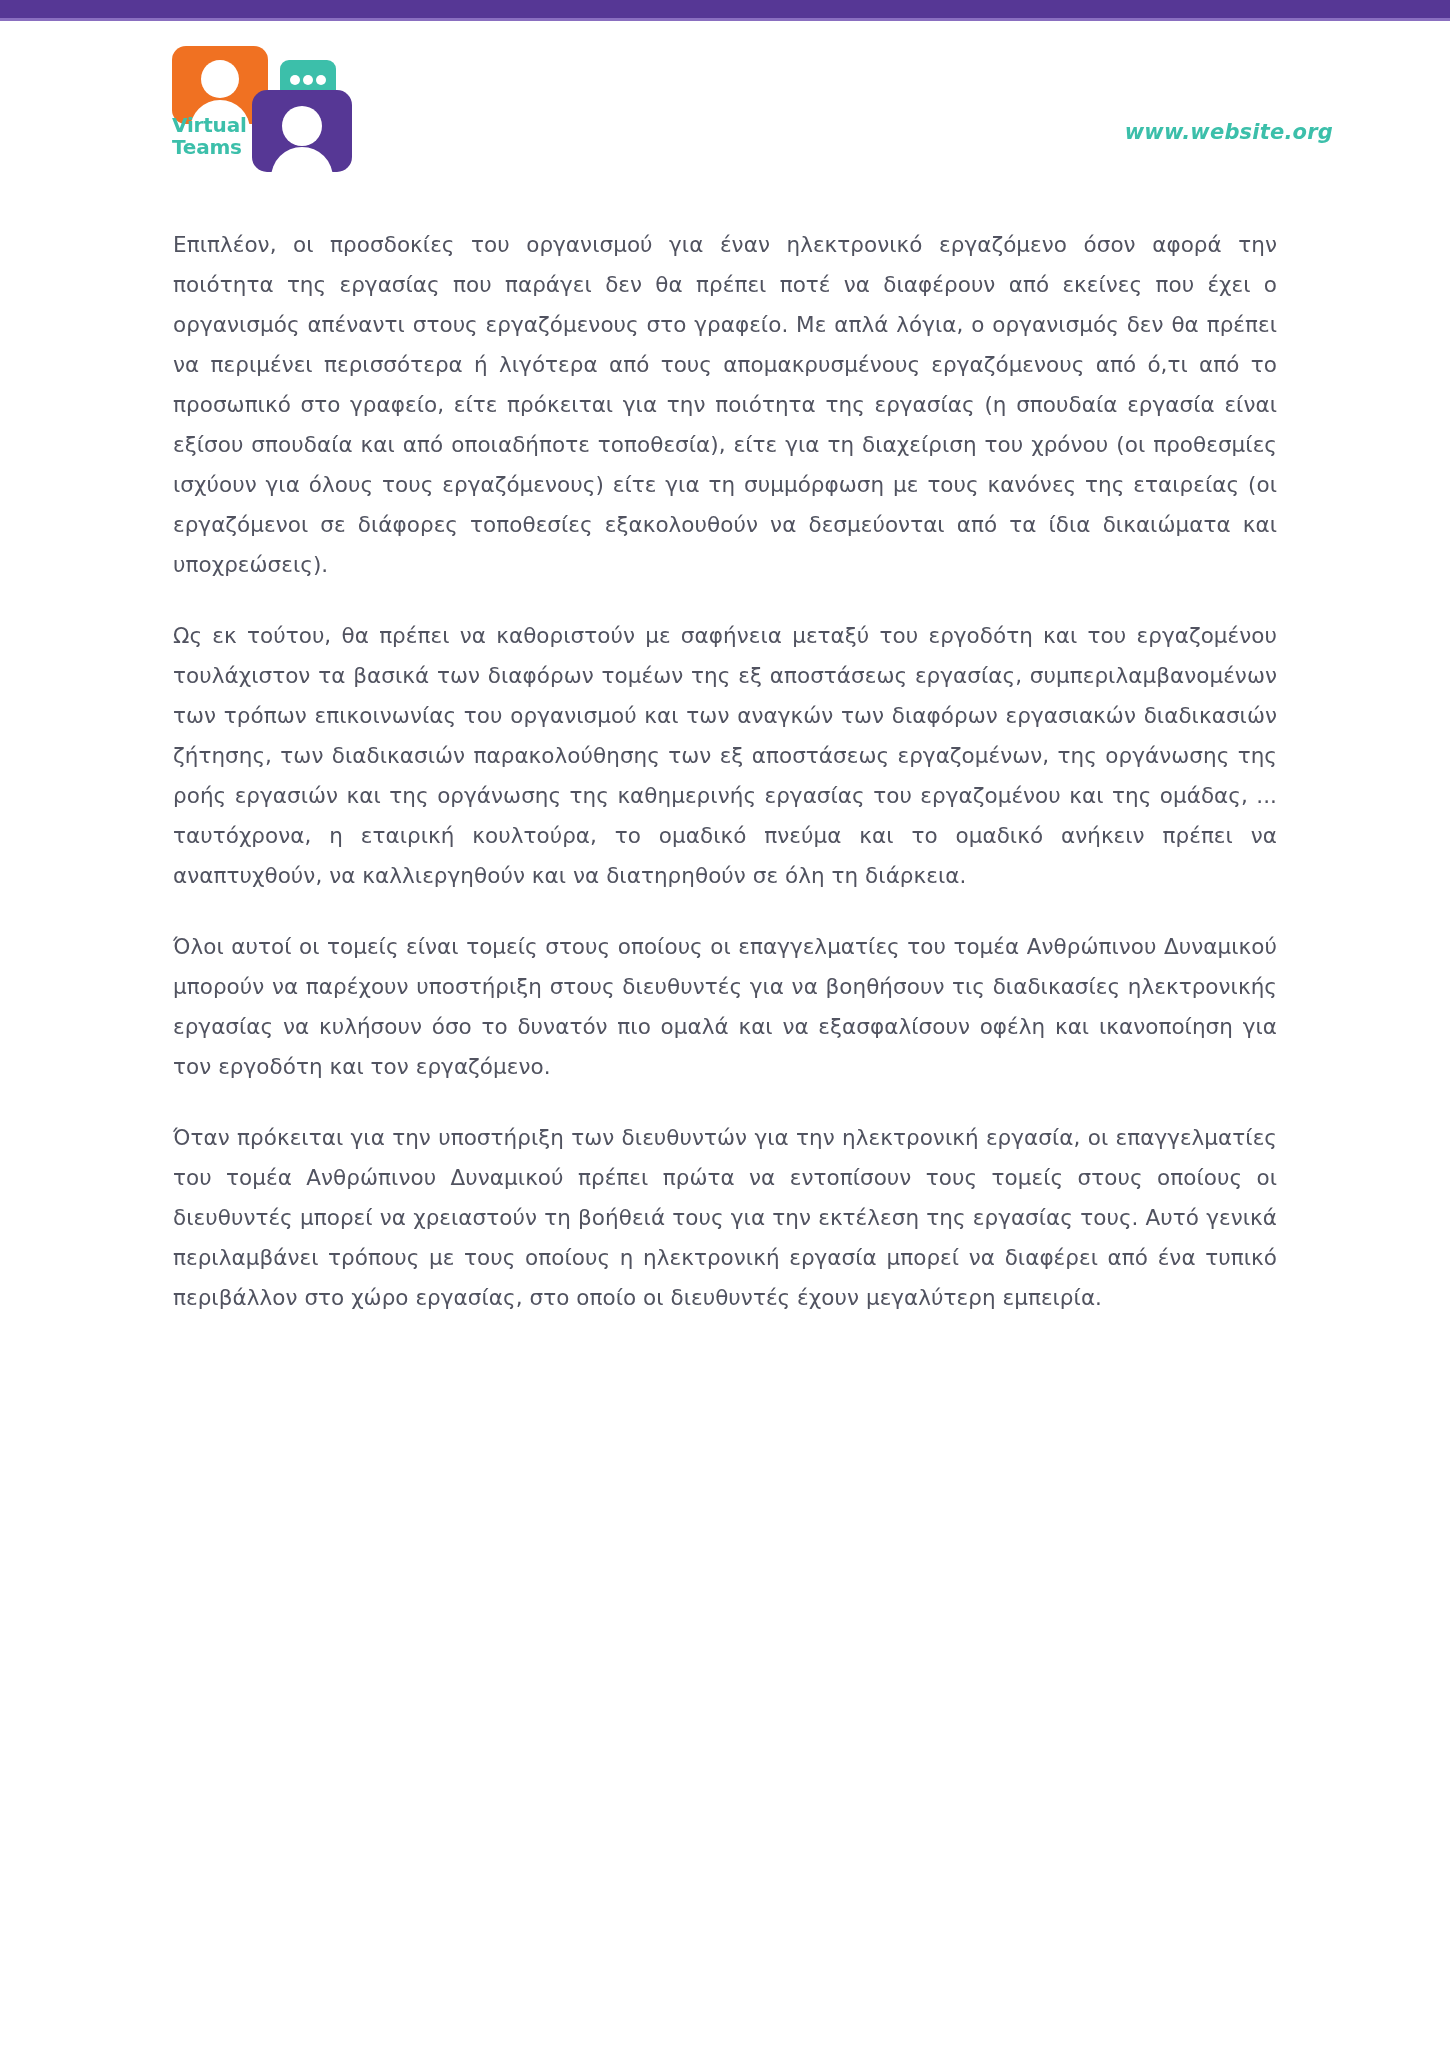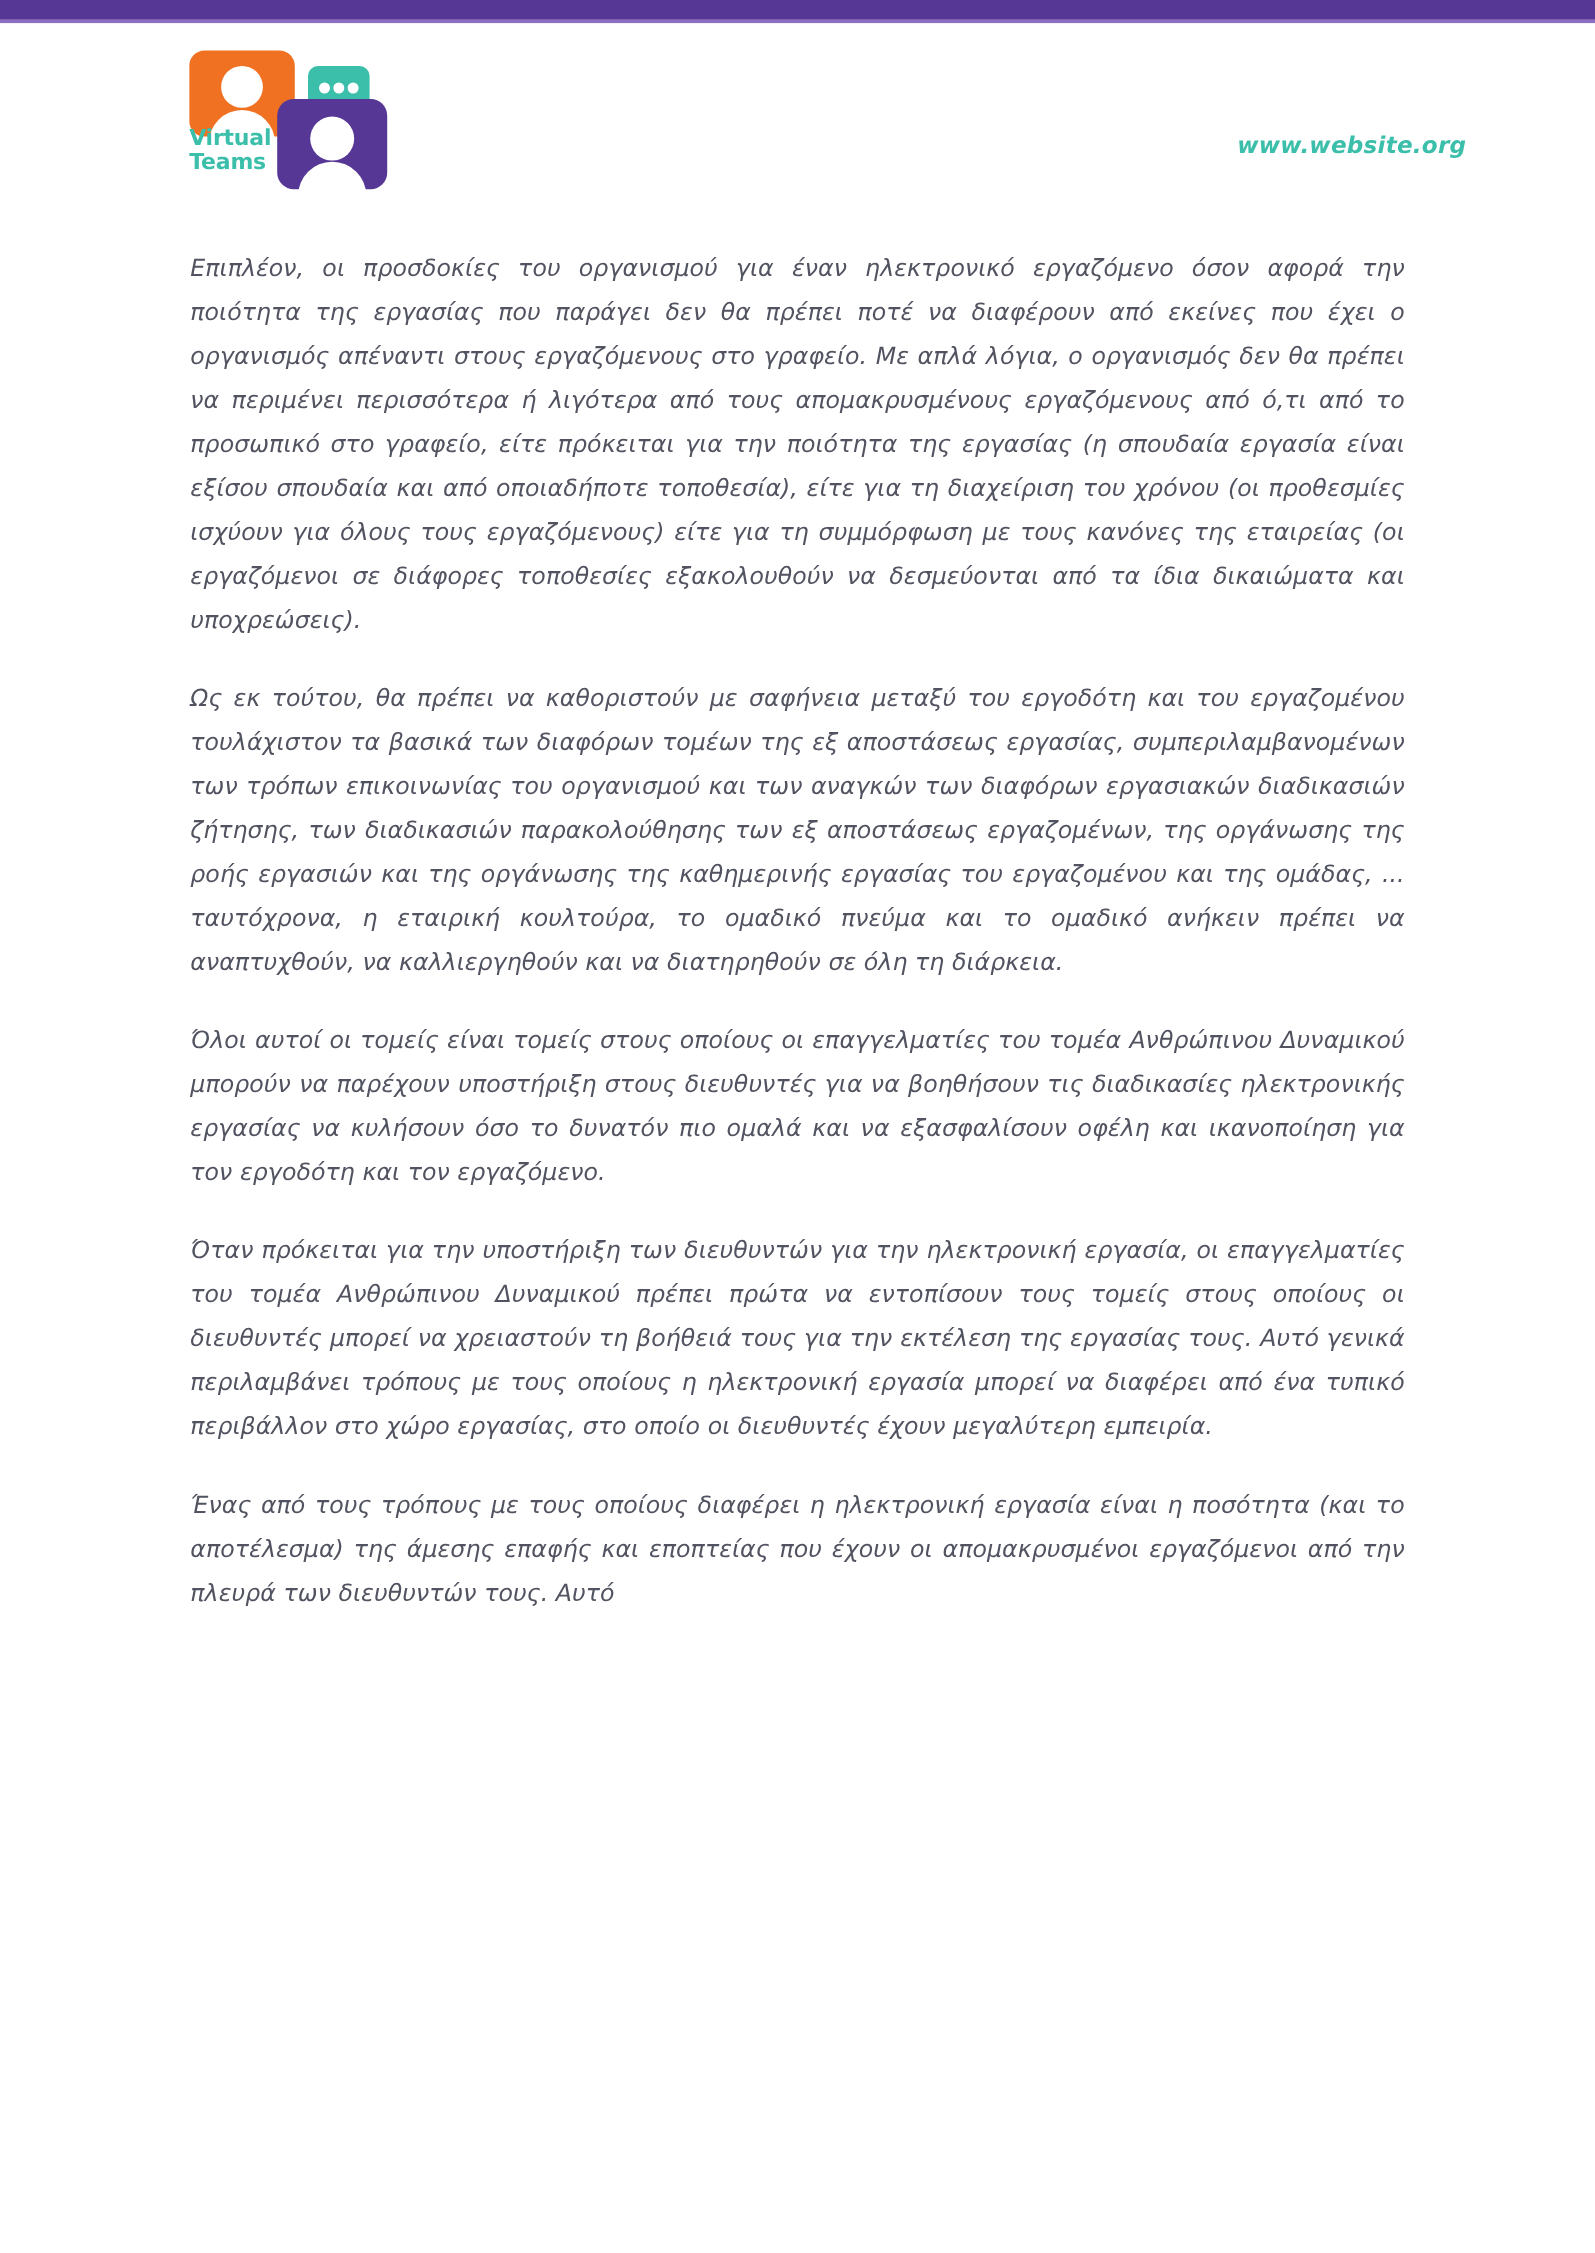--- a/index.html
+++ b/index.html
@@ -84,21 +84,20 @@
     white-space: nowrap;
     text-align: center;
   }
 
   
   .content {
     position: absolute;
     left: 173px;
     top: 225px;
     width: 1104px;
-    font-style: italic;
   }
 
   .para {
     margin: 0 0 31px 0;
     text-align: justify;
     text-justify: inter-word;
     font-family: "DejaVu Sans", "Liberation Sans", sans-serif;
     font-size: 21.5px;
     line-height: 40px;
     color: #515360;
@@ -148,16 +147,15 @@
     </div>
 
     <div class="site-url">www.website.org</div>
   </div>
 
   <div class="content">
     <p class="para">Επιπλέον, οι προσδοκίες του οργανισμού για έναν ηλεκτρονικό εργαζόμενο όσον αφορά την ποιότητα της εργασίας που παράγει δεν θα πρέπει ποτέ να διαφέρουν από εκείνες που έχει ο οργανισμός απέναντι στους εργαζόμενους στο γραφείο. Με απλά λόγια, ο οργανισμός δεν θα πρέπει να περιμένει περισσότερα ή λιγότερα από τους απομακρυσμένους εργαζόμενους από ό,τι από το προσωπικό στο γραφείο, είτε πρόκειται για την ποιότητα της εργασίας (η σπουδαία εργασία είναι εξίσου σπουδαία και από οποιαδήποτε τοποθεσία), είτε για τη διαχείριση του χρόνου (οι προθεσμίες ισχύουν για όλους τους εργαζόμενους) είτε για τη συμμόρφωση με τους κανόνες της εταιρείας (οι εργαζόμενοι σε διάφορες τοποθεσίες εξακολουθούν να δεσμεύονται από τα ίδια δικαιώματα και υποχρεώσεις).</p>
     <p class="para">Ως εκ τούτου, θα πρέπει να καθοριστούν με σαφήνεια μεταξύ του εργοδότη και του εργαζομένου τουλάχιστον τα βασικά των διαφόρων τομέων της εξ αποστάσεως εργασίας, συμπεριλαμβανομένων των τρόπων επικοινωνίας του οργανισμού και των αναγκών των διαφόρων εργασιακών διαδικασιών ζήτησης, των διαδικασιών παρακολούθησης των εξ αποστάσεως εργαζομένων, της οργάνωσης της ροής εργασιών και της οργάνωσης της καθημερινής εργασίας του εργαζομένου και της ομάδας, ... ταυτόχρονα, η εταιρική κουλτούρα, το ομαδικό πνεύμα και το ομαδικό ανήκειν πρέπει να αναπτυχθούν, να καλλιεργηθούν και να διατηρηθούν σε όλη τη διάρκεια.</p>
     <p class="para">Όλοι αυτοί οι τομείς είναι τομείς στους οποίους οι επαγγελματίες του τομέα Ανθρώπινου Δυναμικού μπορούν να παρέχουν υποστήριξη στους διευθυντές για να βοηθήσουν τις διαδικασίες ηλεκτρονικής εργασίας να κυλήσουν όσο το δυνατόν πιο ομαλά και να εξασφαλίσουν οφέλη και ικανοποίηση για τον εργοδότη και τον εργαζόμενο.</p>
     <p class="para">Όταν πρόκειται για την υποστήριξη των διευθυντών για την ηλεκτρονική εργασία, οι επαγγελματίες του τομέα Ανθρώπινου Δυναμικού πρέπει πρώτα να εντοπίσουν τους τομείς στους οποίους οι διευθυντές μπορεί να χρειαστούν τη βοήθειά τους για την εκτέλεση της εργασίας τους. Αυτό γενικά περιλαμβάνει τρόπους με τους οποίους η ηλεκτρονική εργασία μπορεί να διαφέρει από ένα τυπικό περιβάλλον στο χώρο εργασίας, στο οποίο οι διευθυντές έχουν μεγαλύτερη εμπειρία.</p>
-    <p class="para">Ένας από τους τρόπους με τους οποίους διαφέρει η ηλεκτρονική εργασία είναι η ποσότητα (και το αποτέλεσμα) της άμεσης επαφής και εποπτείας που έχουν οι απομακρυσμένοι εργαζόμενοι από την πλευρά των διευθυντών τους. Αυτό</p>
   </div>
 
 </div>
 
 </body></html>

